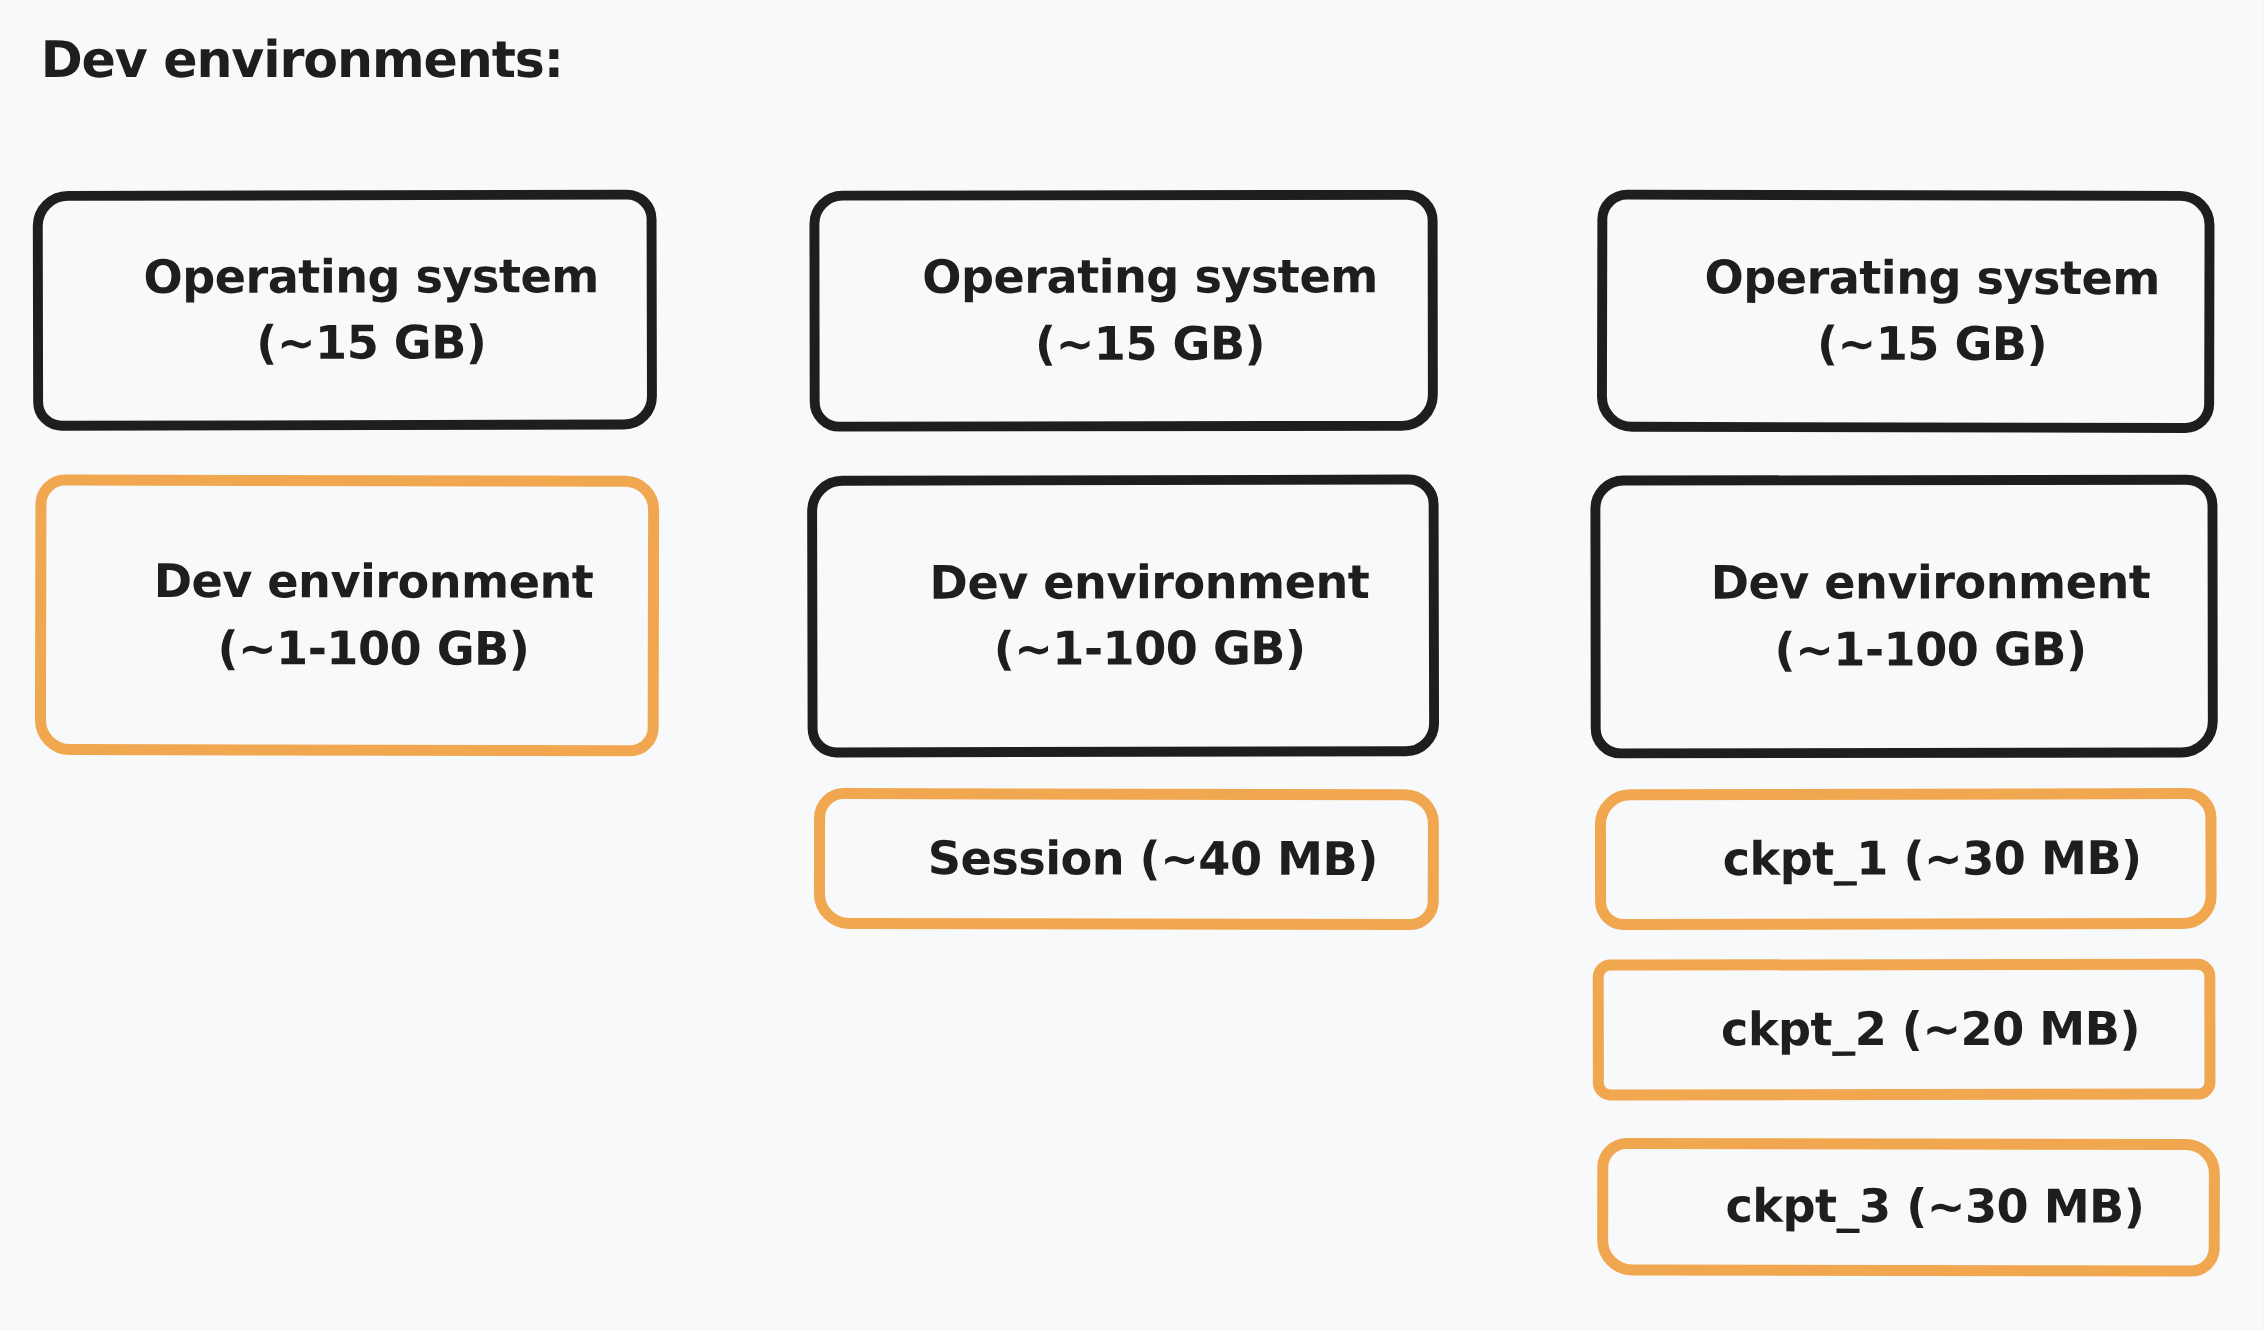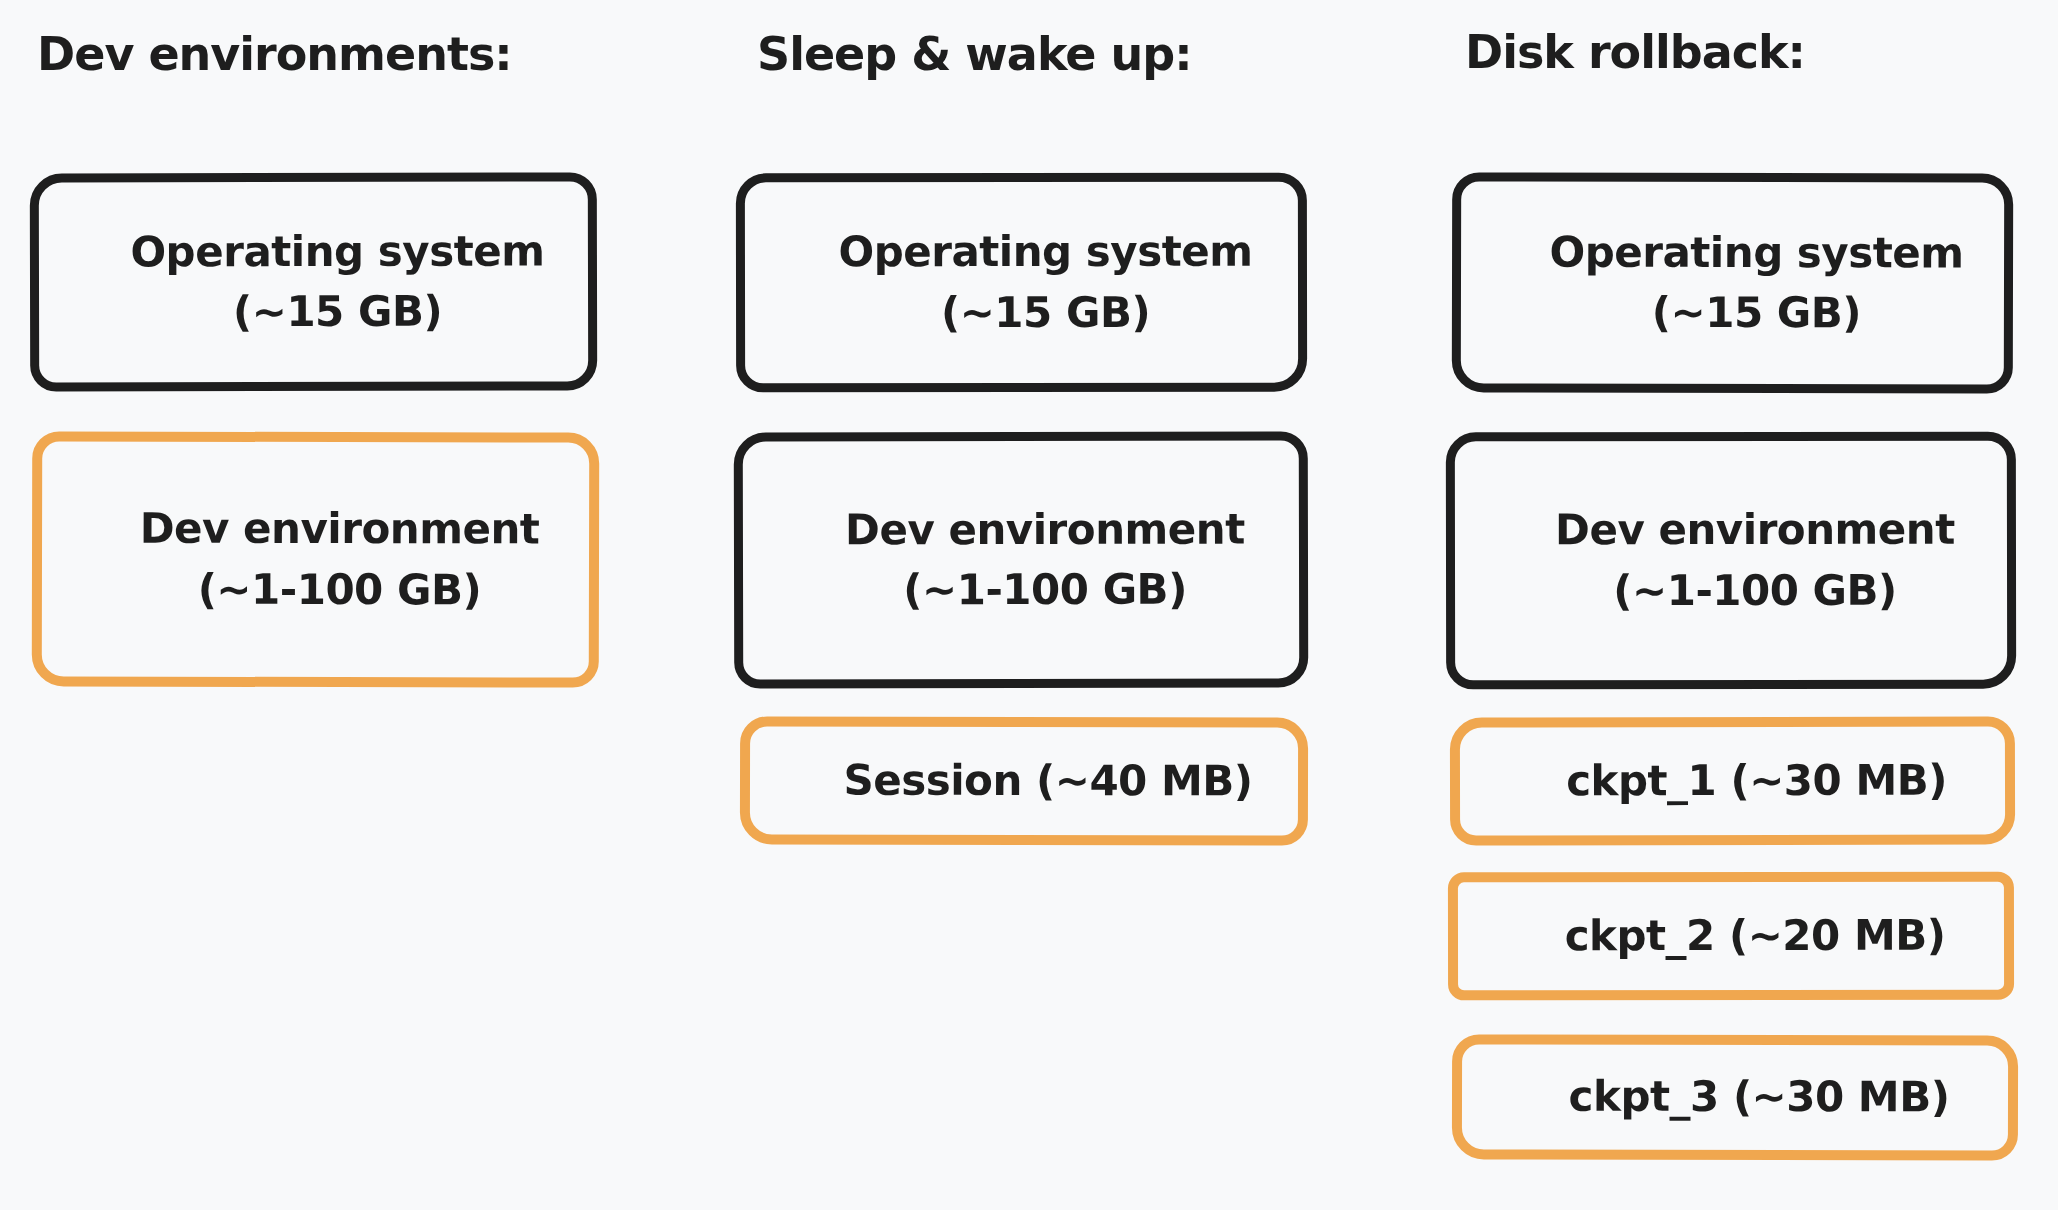--- a/index.html
+++ b/index.html
@@ -68,21 +68,20 @@
     </div>
   </div>
 
   <div class="box accent wob-b" style="left:32px; top:432px; width:567px; height:255px;">
     <div class="box-text">
       <span>Dev environment</span>
       <span>(~1-100 GB)</span>
     </div>
   </div>
 
-  <div class="col-title" style="left:757px; top:26px;">Sleep &amp; wake up:</div>
 
   <div class="box dark wob-c" style="left:736px; top:173px; width:571px; height:219px;">
     <div class="box-text">
       <span>Operating system</span>
       <span>(~15 GB)</span>
     </div>
   </div>
 
   <div class="box dark wob-a" style="left:734px; top:432px; width:574px; height:256px;">
     <div class="box-text">
@@ -90,21 +89,20 @@
       <span>(~1-100 GB)</span>
     </div>
   </div>
 
   <div class="box accent wob-b" style="left:740px; top:717px; width:568px; height:128px;">
     <div class="box-text">
       <span>Session (~40 MB)</span>
     </div>
   </div>
 
-  <div class="col-title" style="left:1465px; top:24px;">Disk rollback:</div>
 
   <div class="box dark wob-b" style="left:1452px; top:173px; width:561px; height:220px;">
     <div class="box-text">
       <span>Operating system</span>
       <span>(~15 GB)</span>
     </div>
   </div>
 
   <div class="box dark wob-c" style="left:1446px; top:432px; width:570px; height:257px;">
     <div class="box-text">

